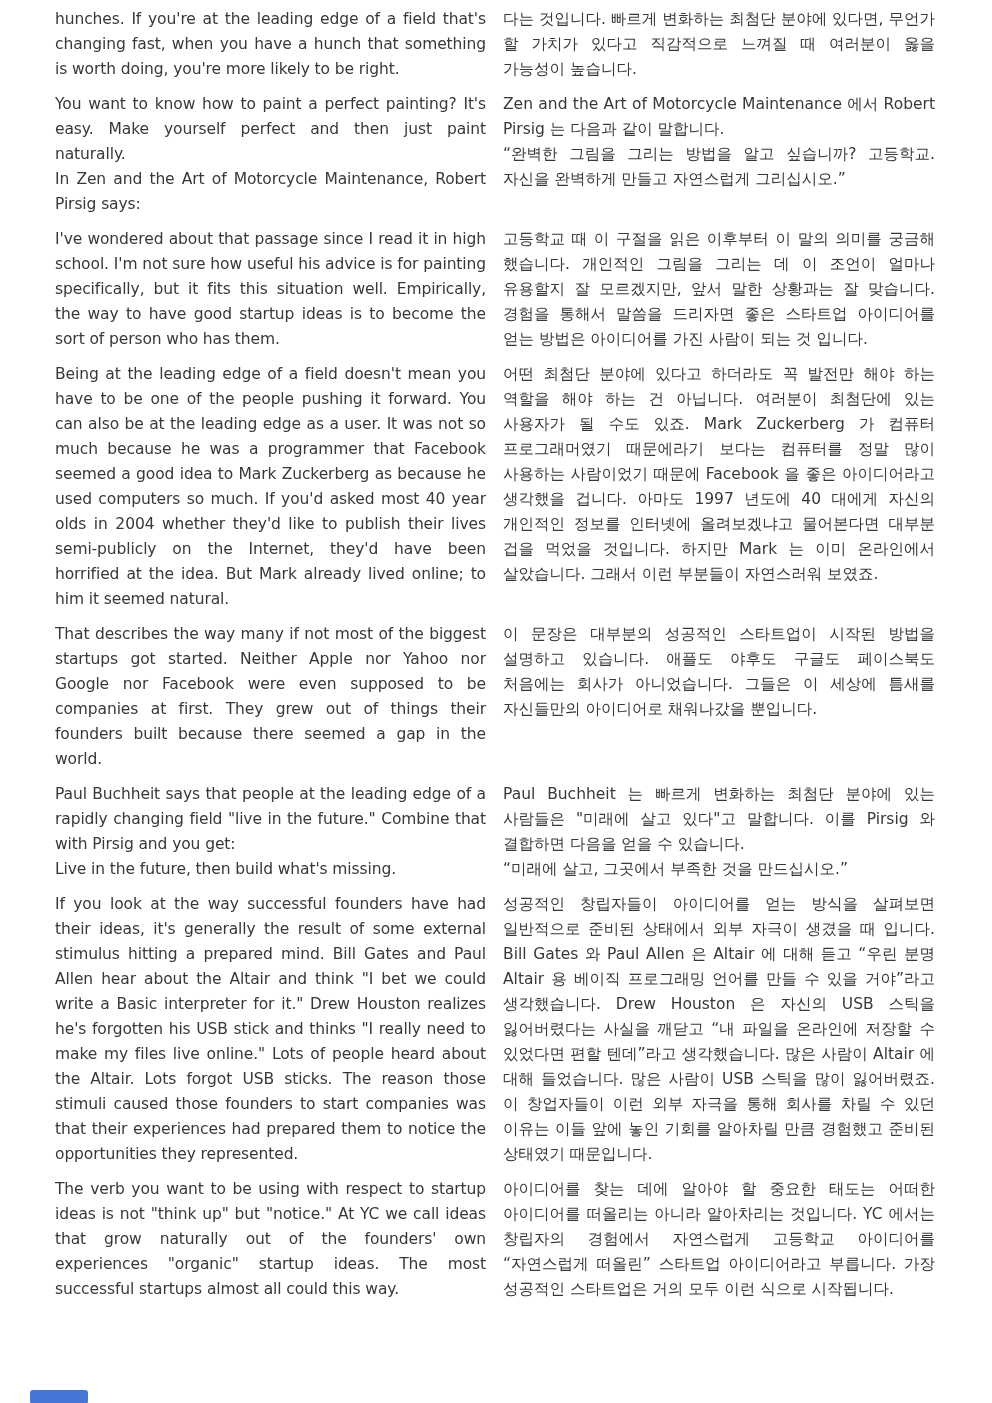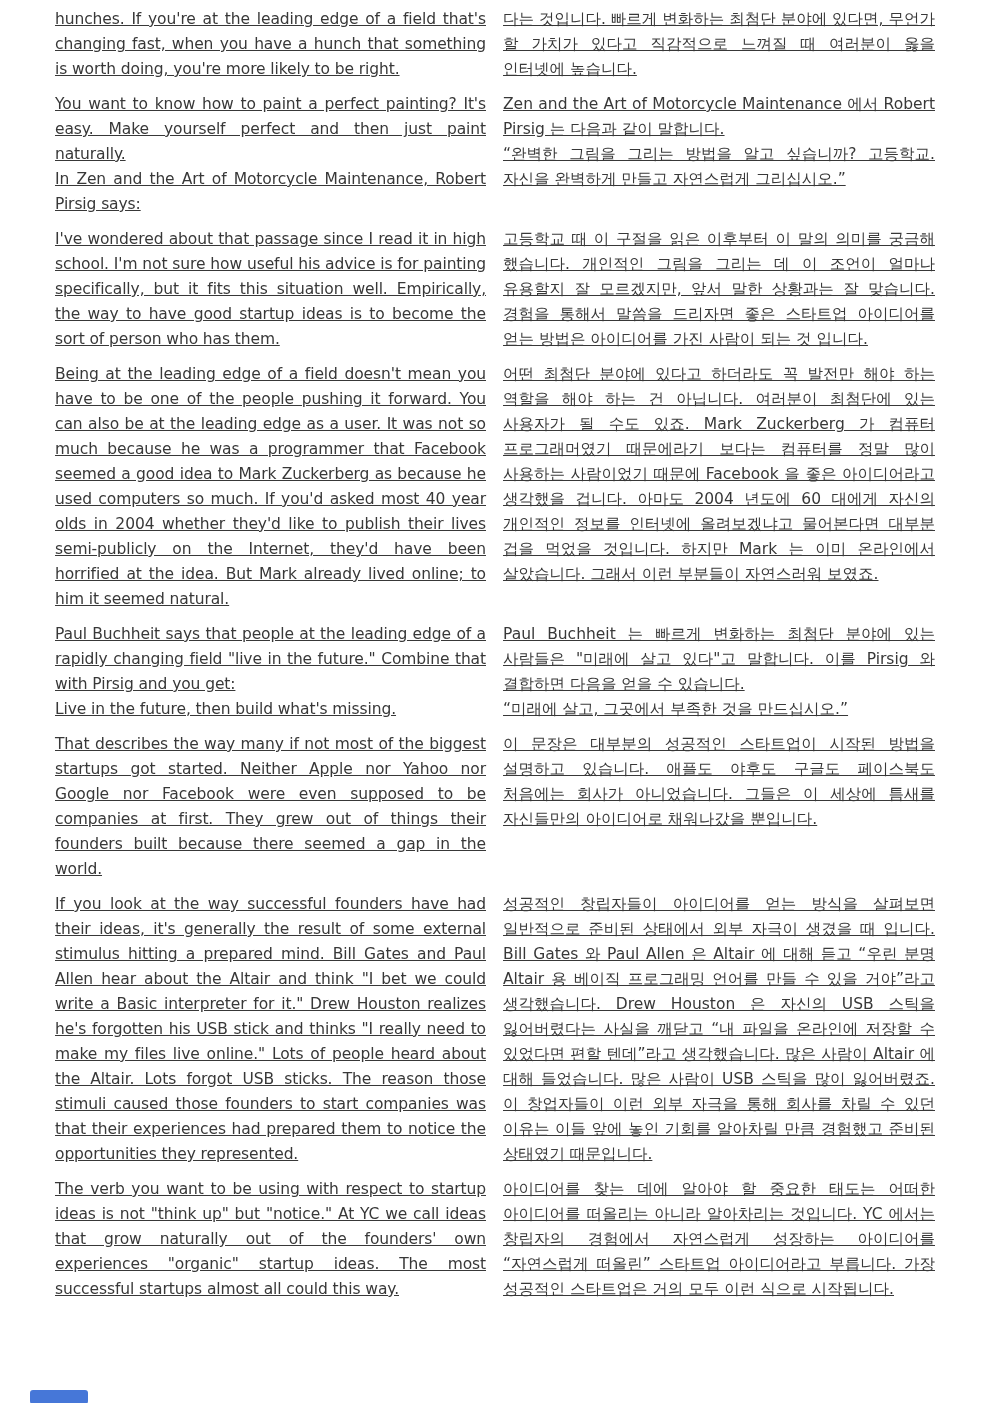--- a/index.html
+++ b/index.html
@@ -42,42 +42,41 @@
     letter-spacing: -0.1px;
   }
   .cell.ko {
     width: 432px;
     font-size: 15.5px;
     line-height: 25px;
     word-break: keep-all;
   }
   .cell p {
     margin: 0;
-    text-decoration: underline;
   }
   .marker {
     position: absolute;
     left: 30px;
     top: 1390px;
     width: 58px;
     height: 14px;
     border-radius: 3px;
   }
 </style>
 </head>
 <body style="background: rgb(255, 255, 255); color: rgb(56, 56, 56);">
 
 <div class="page">
   <div class="rows" id="rows">
       <div class="row">
         <div class="cell en">
           <p>hunches. If you're at the leading edge of a field that's changing fast, when you have a hunch that something is worth doing, you're more likely to be right.</p>
         </div>
         <div class="cell ko">
-          <p>다는 것입니다. 빠르게 변화하는 최첨단 분야에 있다면, 무언가 할 가치가 있다고 직감적으로 느껴질 때 여러분이 옳을 인터넷에 높습니다.</p>
+          <p>다는 것입니다. 빠르게 변화하는 최첨단 분야에 있다면, 무언가 할 가치가 있다고 직감적으로 느껴질 때 여러분이 옳을 가능성이 높습니다.</p>
         </div>
       </div>
       <div class="row">
         <div class="cell en">
           <p>You want to know how to paint a perfect painting? It's easy. Make yourself perfect and then just paint naturally.</p>
           <p>In Zen and the Art of Motorcycle Maintenance, Robert Pirsig says:</p>
         </div>
         <div class="cell ko">
           <p>Zen and the Art of Motorcycle Maintenance 에서 Robert Pirsig 는 다음과 같이 말합니다.</p>
           <p>“완벽한 그림을 그리는 방법을 알고 싶습니까? 고등학교. 자신을 완벽하게 만들고 자연스럽게 그리십시오.”</p>
@@ -89,52 +88,52 @@
         </div>
         <div class="cell ko">
           <p>고등학교 때 이 구절을 읽은 이후부터 이 말의 의미를 궁금해 했습니다. 개인적인 그림을 그리는 데 이 조언이 얼마나 유용할지 잘 모르겠지만, 앞서 말한 상황과는 잘 맞습니다. 경험을 통해서 말씀을 드리자면 좋은 스타트업 아이디어를 얻는 방법은 아이디어를 가진 사람이 되는 것 입니다.</p>
         </div>
       </div>
       <div class="row">
         <div class="cell en">
           <p>Being at the leading edge of a field doesn't mean you have to be one of the people pushing it forward. You can also be at the leading edge as a user. It was not so much because he was a programmer that Facebook seemed a good idea to Mark Zuckerberg as because he used computers so much. If you'd asked most 40 year olds in 2004 whether they'd like to publish their lives semi-publicly on the Internet, they'd have been horrified at the idea. But Mark already lived online; to him it seemed natural.</p>
         </div>
         <div class="cell ko">
-          <p>어떤 최첨단 분야에 있다고 하더라도 꼭 발전만 해야 하는 역할을 해야 하는 건 아닙니다. 여러분이 최첨단에 있는 사용자가 될 수도 있죠. Mark Zuckerberg 가 컴퓨터 프로그래머였기 때문에라기 보다는 컴퓨터를 정말 많이 사용하는 사람이었기 때문에 Facebook 을 좋은 아이디어라고 생각했을 겁니다. 아마도 2004 년도에 60 대에게 자신의 개인적인 정보를 인터넷에 올려보겠냐고 물어본다면 대부분 겁을 먹었을 것입니다. 하지만 Mark 는 이미 온라인에서 살았습니다. 그래서 이런 부분들이 자연스러워 보였죠.</p>
+          <p>어떤 최첨단 분야에 있다고 하더라도 꼭 발전만 해야 하는 역할을 해야 하는 건 아닙니다. 여러분이 최첨단에 있는 사용자가 될 수도 있죠. Mark Zuckerberg 가 컴퓨터 프로그래머였기 때문에라기 보다는 컴퓨터를 정말 많이 사용하는 사람이었기 때문에 Facebook 을 좋은 아이디어라고 생각했을 겁니다. 아마도 1997 년도에 40 대에게 자신의 개인적인 정보를 인터넷에 올려보겠냐고 물어본다면 대부분 겁을 먹었을 것입니다. 하지만 Mark 는 이미 온라인에서 살았습니다. 그래서 이런 부분들이 자연스러워 보였죠.</p>
+        </div>
+      </div>
+      <div class="row">
+        <div class="cell en">
+          <p>That describes the way many if not most of the biggest startups got started. Neither Apple nor Yahoo nor Google nor Facebook were even supposed to be companies at first. They grew out of things their founders built because there seemed a gap in the world.</p>
+        </div>
+        <div class="cell ko">
+          <p>이 문장은 대부분의 성공적인 스타트업이 시작된 방법을 설명하고 있습니다. 애플도 야후도 구글도 페이스북도 처음에는 회사가 아니었습니다. 그들은 이 세상에 틈새를 자신들만의 아이디어로 채워나갔을 뿐입니다.</p>
         </div>
       </div>
       <div class="row">
         <div class="cell en">
           <p>Paul Buchheit says that people at the leading edge of a rapidly changing field "live in the future." Combine that with Pirsig and you get:</p>
           <p>Live in the future, then build what's missing.</p>
         </div>
         <div class="cell ko">
           <p>Paul Buchheit 는 빠르게 변화하는 최첨단 분야에 있는 사람들은 "미래에 살고 있다"고 말합니다. 이를 Pirsig 와 결합하면 다음을 얻을 수 있습니다.</p>
           <p>“미래에 살고, 그곳에서 부족한 것을 만드십시오.”</p>
-        </div>
-      </div>
-      <div class="row">
-        <div class="cell en">
-          <p>That describes the way many if not most of the biggest startups got started. Neither Apple nor Yahoo nor Google nor Facebook were even supposed to be companies at first. They grew out of things their founders built because there seemed a gap in the world.</p>
-        </div>
-        <div class="cell ko">
-          <p>이 문장은 대부분의 성공적인 스타트업이 시작된 방법을 설명하고 있습니다. 애플도 야후도 구글도 페이스북도 처음에는 회사가 아니었습니다. 그들은 이 세상에 틈새를 자신들만의 아이디어로 채워나갔을 뿐입니다.</p>
         </div>
       </div>
       <div class="row">
         <div class="cell en">
           <p>If you look at the way successful founders have had their ideas, it's generally the result of some external stimulus hitting a prepared mind. Bill Gates and Paul Allen hear about the Altair and think "I bet we could write a Basic interpreter for it." Drew Houston realizes he's forgotten his USB stick and thinks "I really need to make my files live online." Lots of people heard about the Altair. Lots forgot USB sticks. The reason those stimuli caused those founders to start companies was that their experiences had prepared them to notice the opportunities they represented.</p>
         </div>
         <div class="cell ko">
           <p>성공적인 창립자들이 아이디어를 얻는 방식을 살펴보면 일반적으로 준비된 상태에서 외부 자극이 생겼을 때 입니다. Bill Gates 와 Paul Allen 은 Altair 에 대해 듣고 “우린 분명 Altair 용 베이직 프로그래밍 언어를 만들 수 있을 거야”라고 생각했습니다. Drew Houston 은 자신의 USB 스틱을 잃어버렸다는 사실을 깨닫고 “내 파일을 온라인에 저장할 수 있었다면 편할 텐데”라고 생각했습니다. 많은 사람이 Altair 에 대해 들었습니다. 많은 사람이 USB 스틱을 많이 잃어버렸죠. 이 창업자들이 이런 외부 자극을 통해 회사를 차릴 수 있던 이유는 이들 앞에 놓인 기회를 알아차릴 만큼 경험했고 준비된 상태였기 때문입니다.</p>
         </div>
       </div>
       <div class="row">
         <div class="cell en">
           <p>The verb you want to be using with respect to startup ideas is not "think up" but "notice." At YC we call ideas that grow naturally out of the founders' own experiences "organic" startup ideas. The most successful startups almost all could this way.</p>
         </div>
         <div class="cell ko">
-          <p>아이디어를 찾는 데에 알아야 할 중요한 태도는 어떠한 아이디어를 떠올리는 아니라 알아차리는 것입니다. YC 에서는 창립자의 경험에서 자연스럽게 성장하는 아이디어를 “자연스럽게 떠올린” 스타트업 아이디어라고 부릅니다. 가장 성공적인 스타트업은 거의 모두 이런 식으로 시작됩니다.</p>
+          <p>아이디어를 찾는 데에 알아야 할 중요한 태도는 어떠한 아이디어를 떠올리는 아니라 알아차리는 것입니다. YC 에서는 창립자의 경험에서 자연스럽게 고등학교 아이디어를 “자연스럽게 떠올린” 스타트업 아이디어라고 부릅니다. 가장 성공적인 스타트업은 거의 모두 이런 식으로 시작됩니다.</p>
         </div>
       </div>
     </div>
   <div class="marker" style="background: rgb(70, 119, 216);"></div>
 </div>
 
 </body></html>

